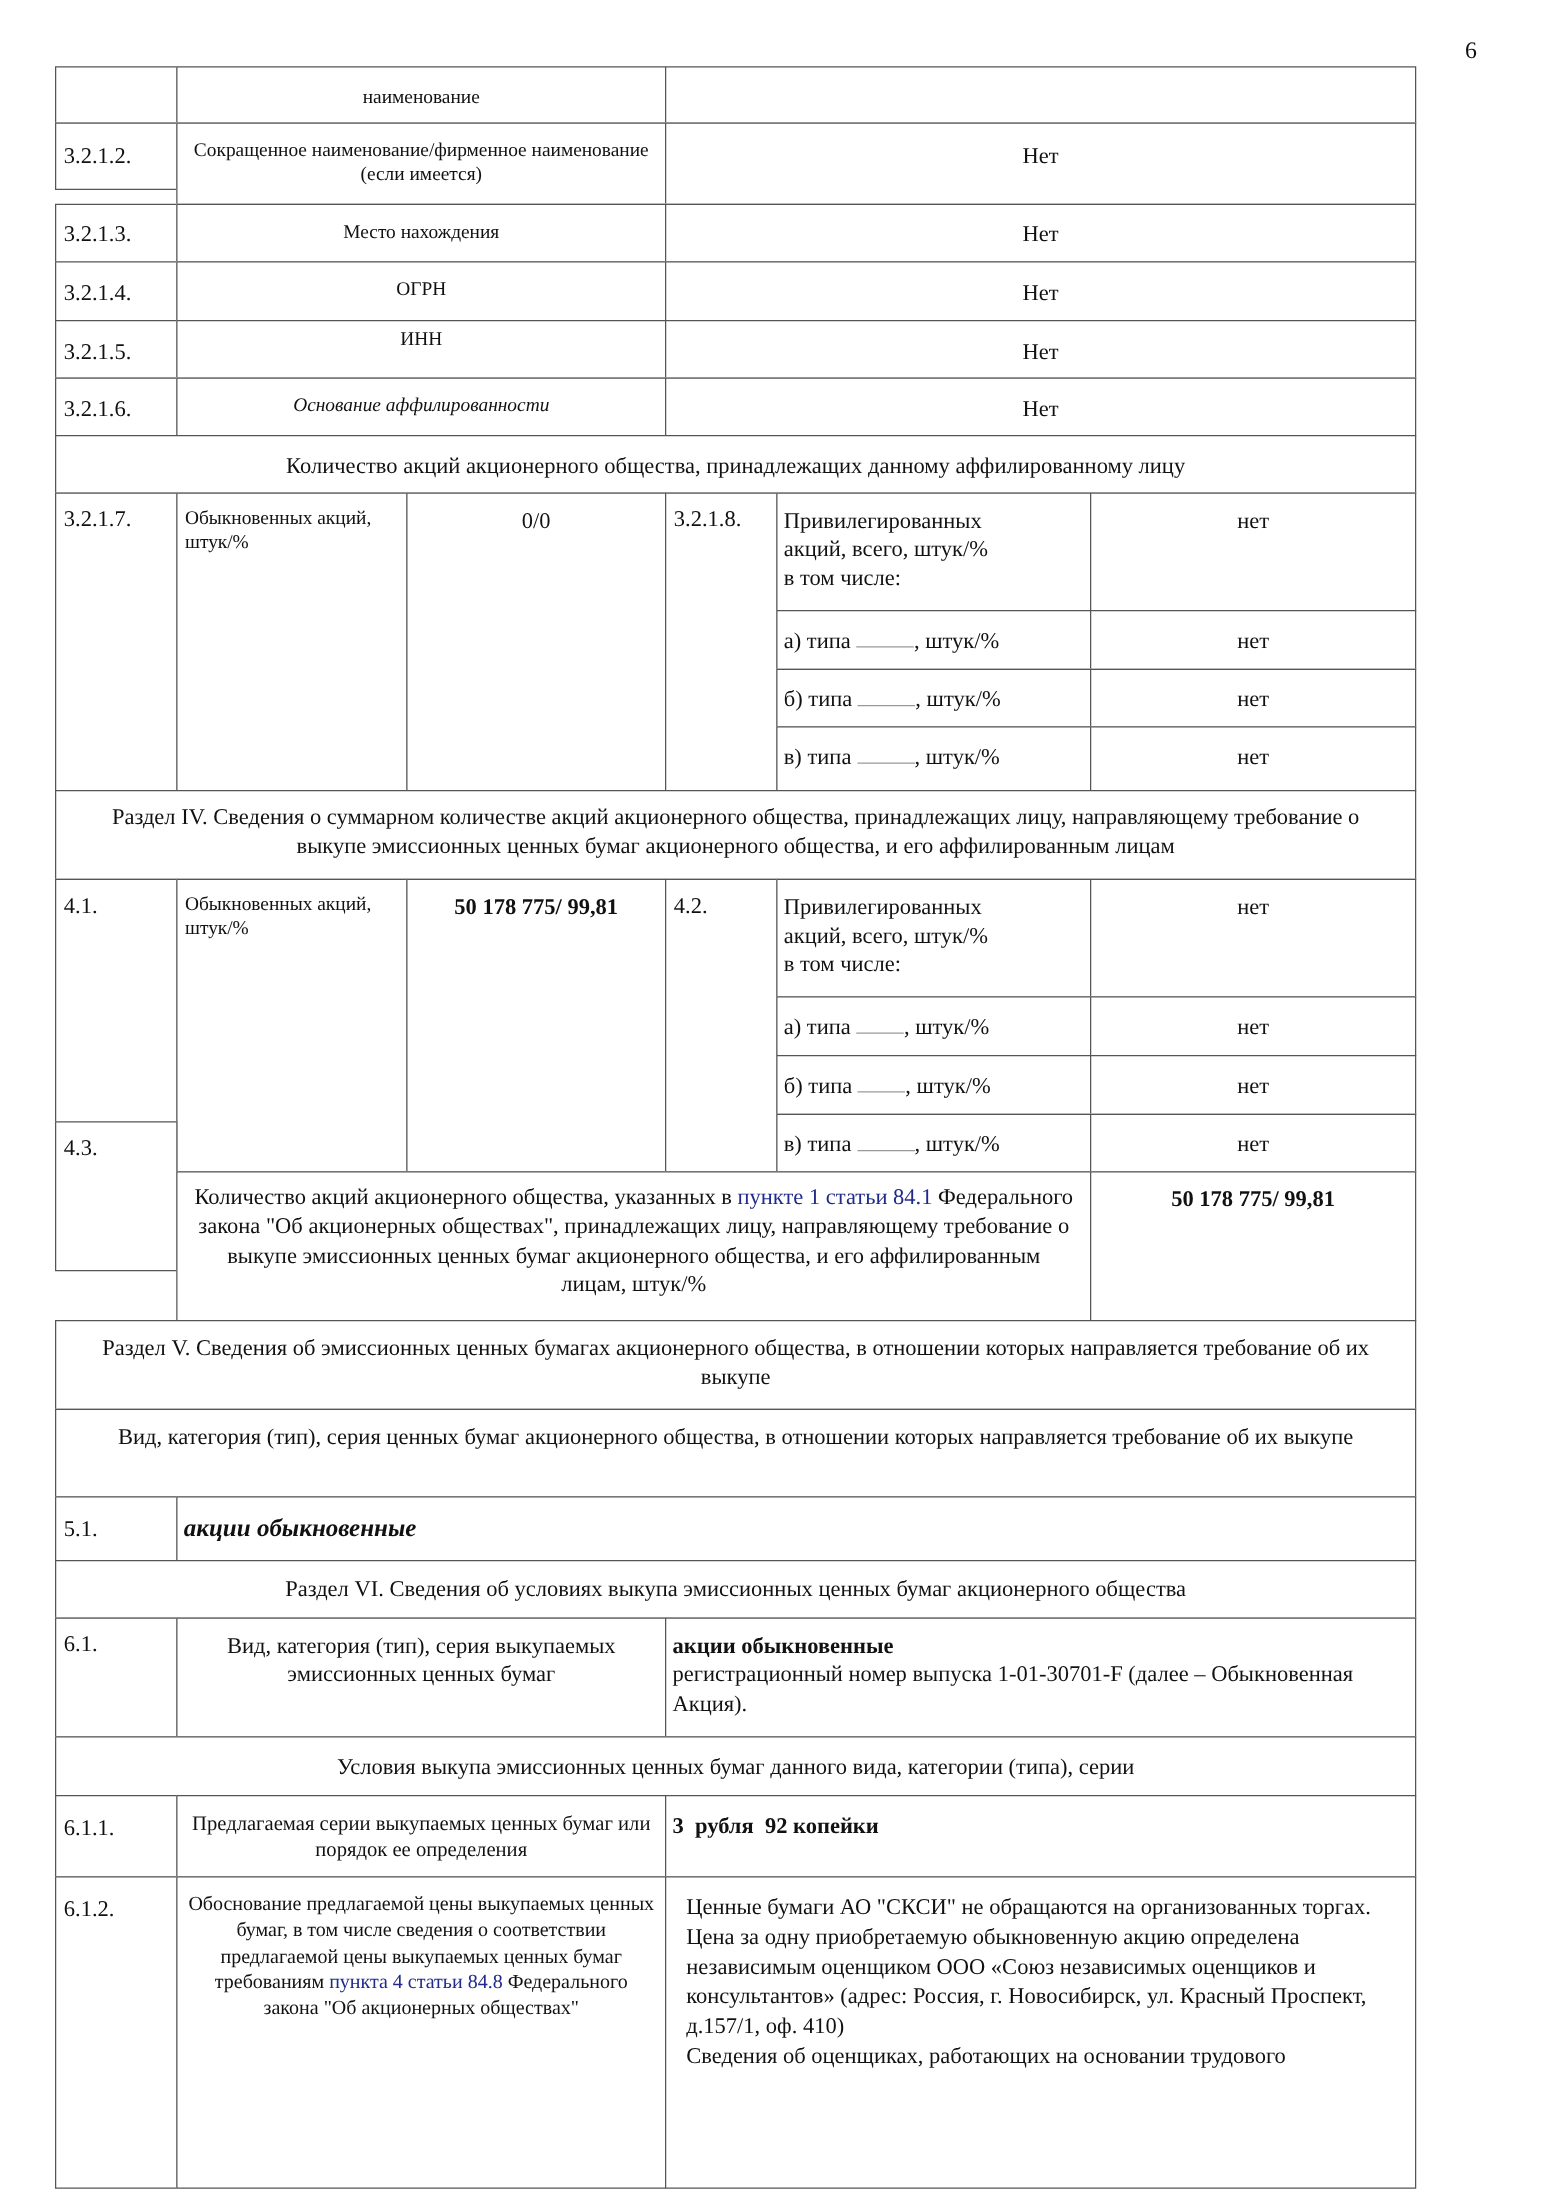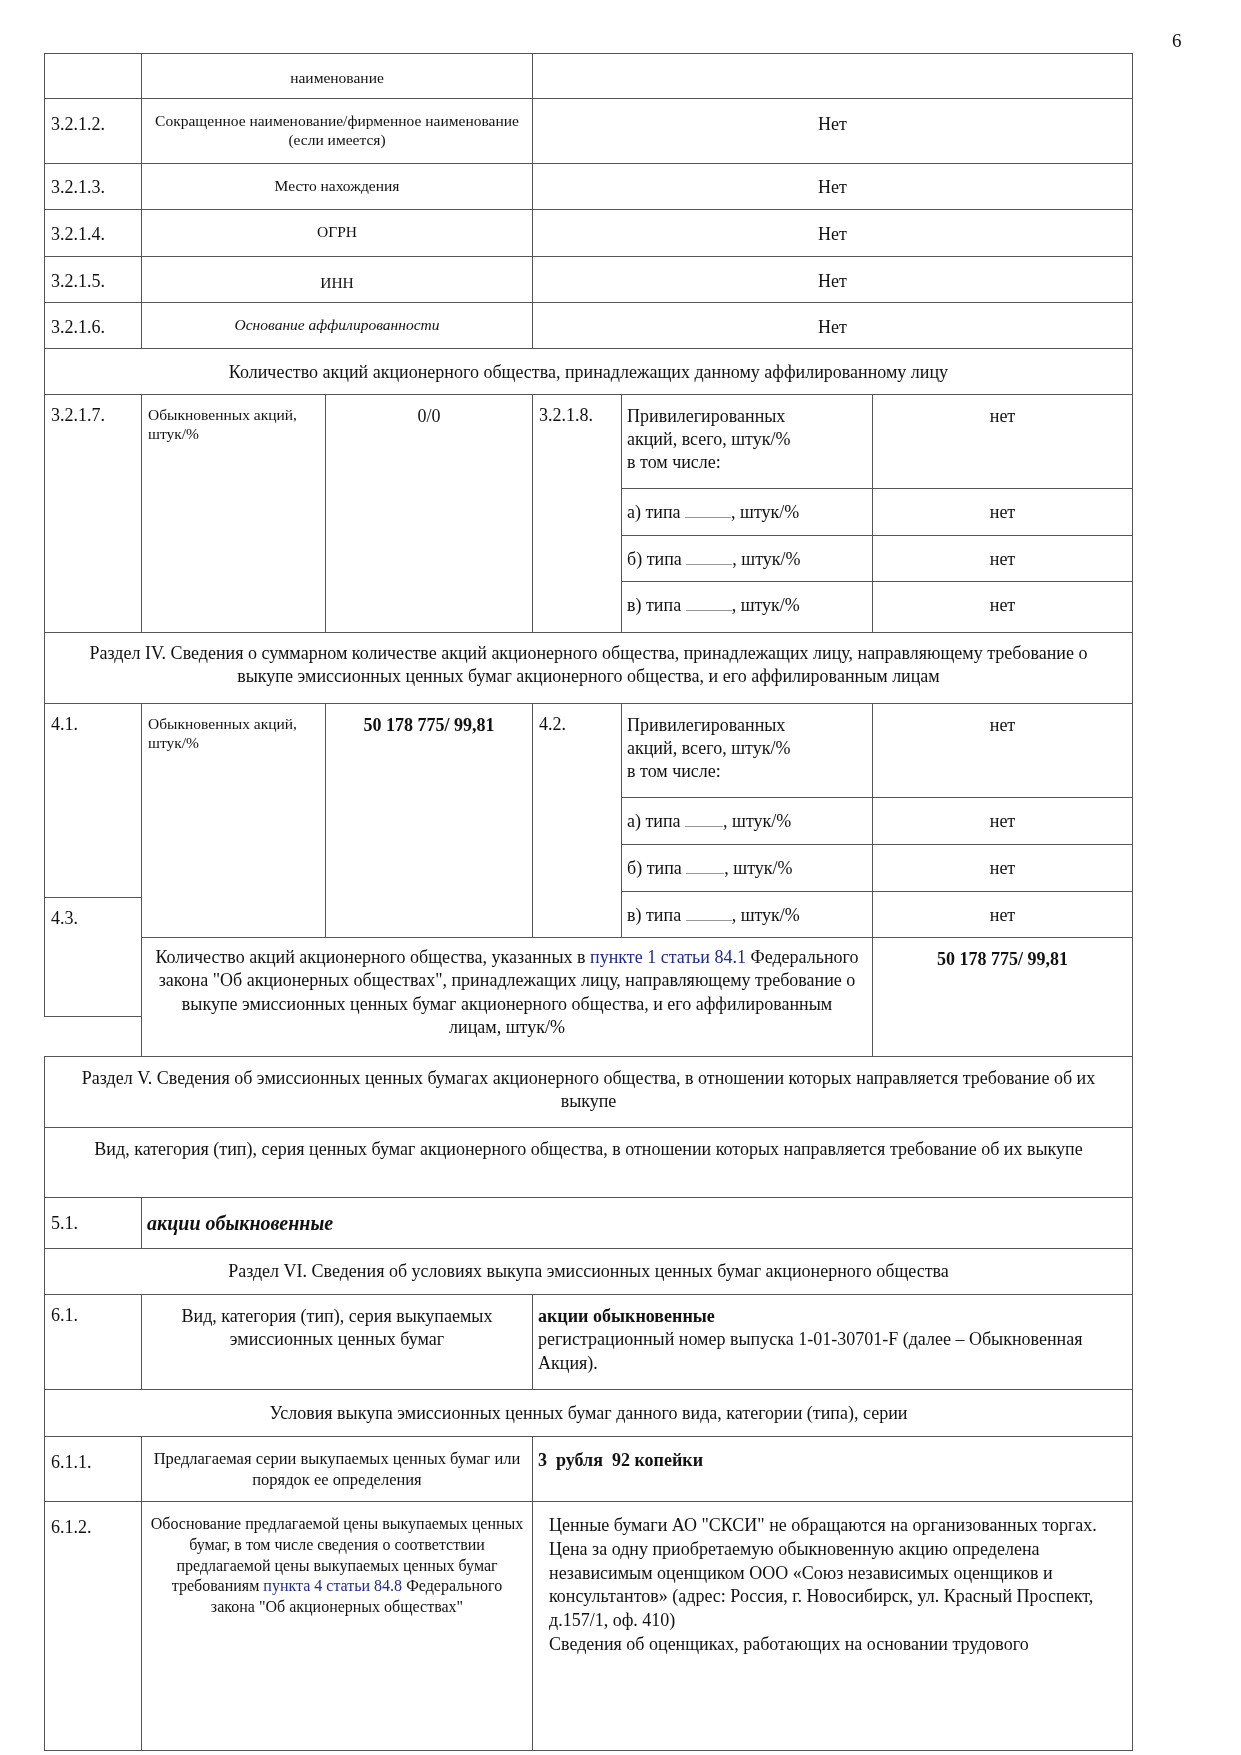--- a/index.html
+++ b/index.html
@@ -25,34 +25,34 @@
 <body>
 
 <div class="page-num">6</div>
 
 <div>
 
   <div class="cell num" style="left:44px;top:53px;width:98px;height:46px;"></div>
   <div class="cell lbl-sm" style="left:141px;top:53px;width:392px;height:46px;padding-top:14px;">наименование</div>
   <div class="cell val" style="left:532px;top:53px;width:601px;height:46px;"></div>
 
-  <div class="cell num" style="left:44px;top:98px;width:98px;height:66px;padding-top:14px;">3.2.1.2.</div>
+  <div class="cell num" style="left:44px;top:98px;width:98px;height:54px;padding-top:14px;">3.2.1.2.</div>
   <div class="cell lbl-sm" style="left:141px;top:98px;width:392px;height:66px;padding-top:12px;">Сокращенное наименование/фирменное наименование (если имеется)</div>
   <div class="cell val" style="left:532px;top:98px;width:601px;height:66px;padding-top:14px;">Нет</div>
 
   <div class="cell num" style="left:44px;top:163px;width:98px;height:61px;padding-top:12px;">3.2.1.3.</div>
   <div class="cell lbl-sm" style="left:141px;top:163px;width:392px;height:47px;padding-top:12px;">Место нахождения</div>
   <div class="cell val" style="left:532px;top:163px;width:601px;height:47px;padding-top:12px;">Нет</div>
 
   <div class="cell num" style="left:44px;top:209px;width:98px;height:48px;padding-top:13px;">3.2.1.4.</div>
   <div class="cell lbl-sm" style="left:141px;top:209px;width:392px;height:48px;padding-top:12px;">ОГРН</div>
   <div class="cell val" style="left:532px;top:209px;width:601px;height:48px;padding-top:13px;">Нет</div>
 
   <div class="cell num" style="left:44px;top:256px;width:98px;height:47px;padding-top:13px;">3.2.1.5.</div>
-  <div class="cell lbl-sm" style="left:141px;top:256px;width:392px;height:47px;padding-top:16px;">ИНН</div>
+  <div class="cell lbl-sm" style="left:141px;top:256px;width:392px;height:47px;padding-top:5px;">ИНН</div>
   <div class="cell val" style="left:532px;top:256px;width:601px;height:47px;padding-top:13px;">Нет</div>
 
   <div class="cell num" style="left:44px;top:302px;width:98px;height:47px;padding-top:13px;">3.2.1.6.</div>
   <div class="cell lbl-sm" style="left:141px;top:302px;width:392px;height:47px;padding-top:12px;font-style:italic;">Основание аффилированности</div>
   <div class="cell val" style="left:532px;top:302px;width:601px;height:47px;padding-top:13px;">Нет</div>
 
   <div class="cell span-hdr" style="left:44px;top:348px;width:1089px;height:47px;padding-top:12px;">Количество акций акционерного общества, принадлежащих данному аффилированному лицу</div>
 
   <div class="cell num" style="left:44px;top:394px;width:98px;height:251px;">3.2.1.7.</div>
   <div class="cell lbl-sm-left" style="left:141px;top:394px;width:185px;height:239px;">Обыкновенных акций, штук/%</div>

